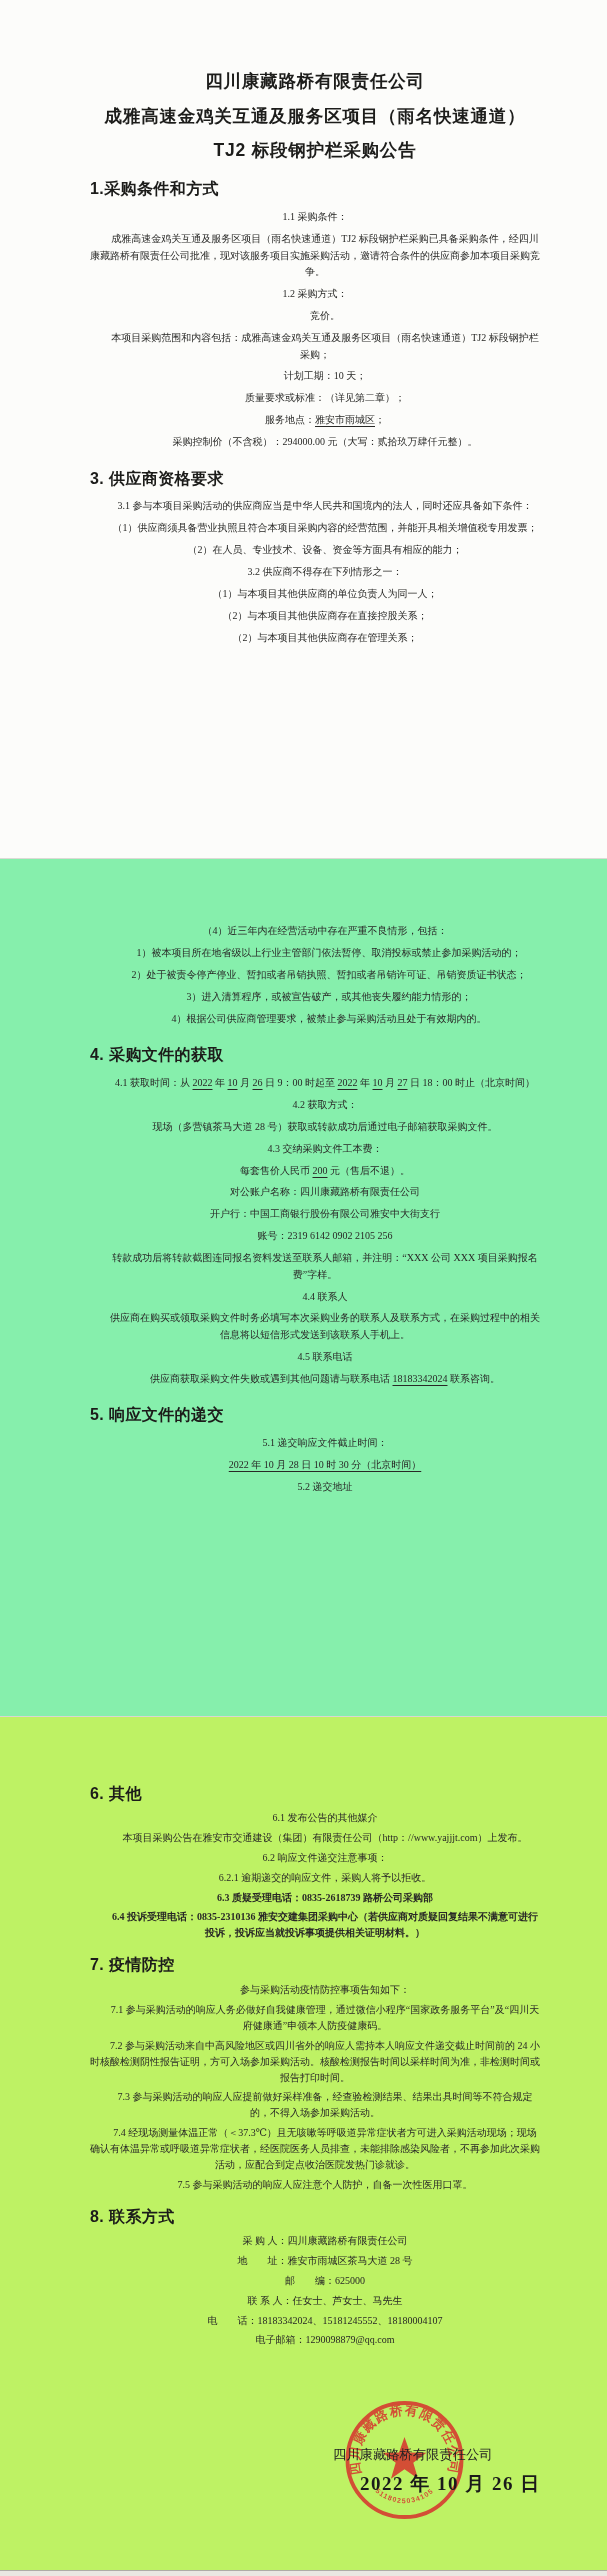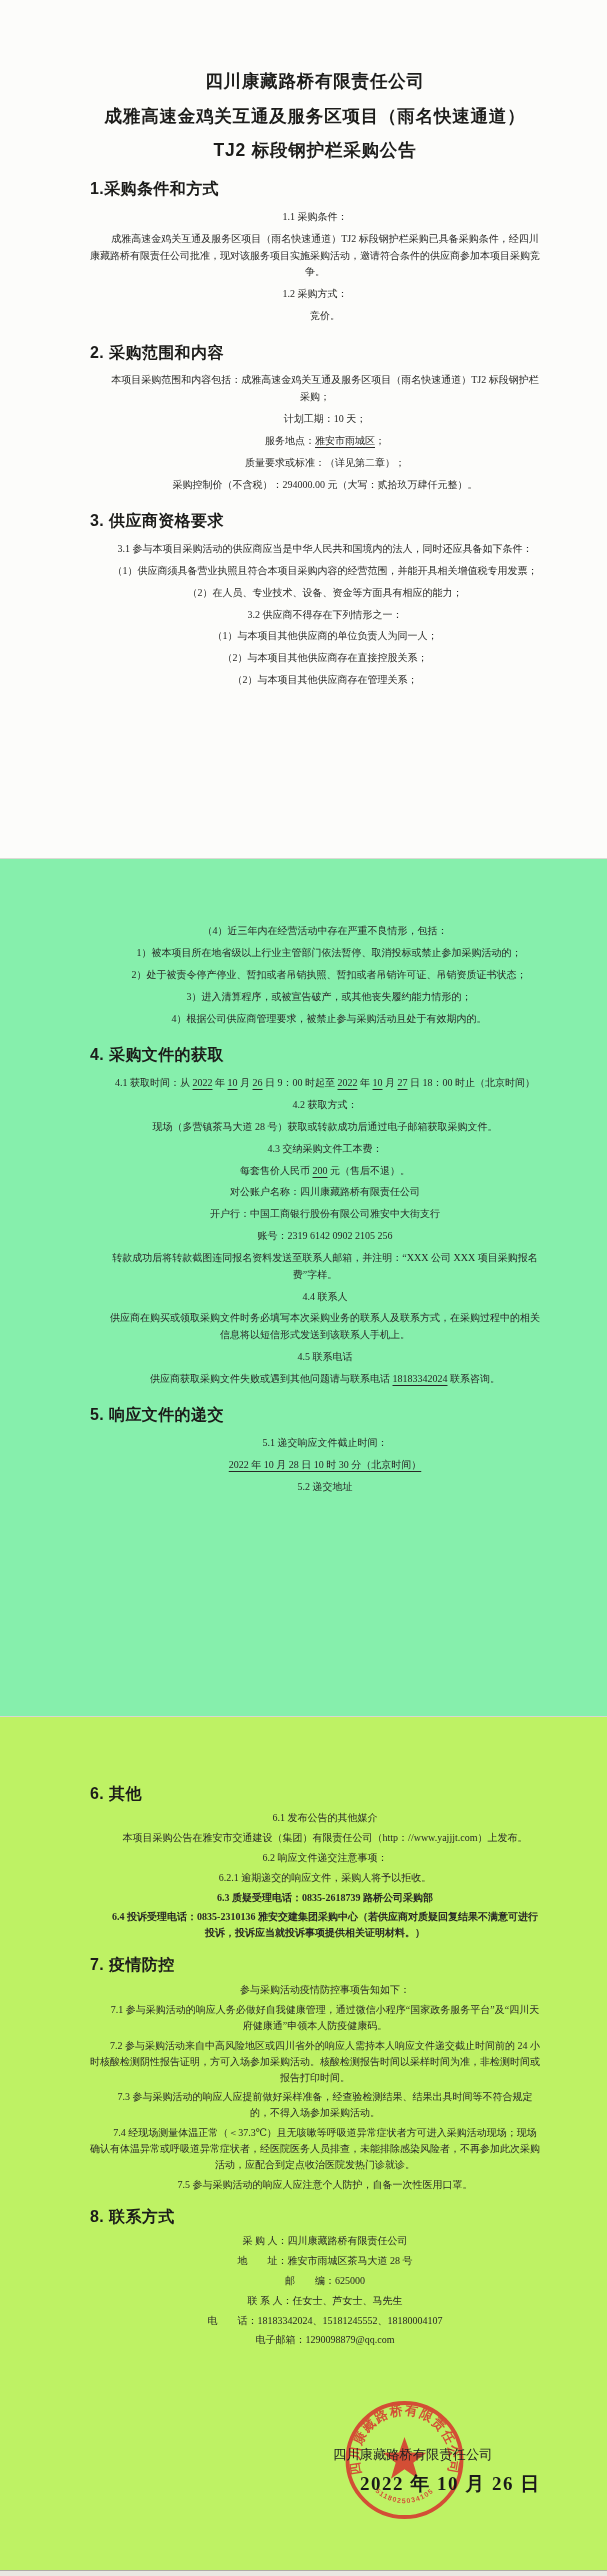--- a/index.html
+++ b/index.html
@@ -52,25 +52,24 @@
 <div class="page pg1">
   <div class="content">
       <div class="title"><span>四川康藏路桥有限责任公司</span></div>
       <div class="title"><span>成雅高速金鸡关互通及服务区项目（雨名快速通道）</span></div>
       <div class="title"><span>TJ2 标段钢护栏采购公告</span></div>
       <div class="h"><span>1.采购条件和方式</span></div>
       <div class="pf"><span>1.1 采购条件：</span></div>
       <div class="p"><span>成雅高速金鸡关互通及服务区项目（雨名快速通道）TJ2 标段钢护栏采购已具备采购条件，经四川康藏路桥有限责任公司批准，现对该服务项目实施采购活动，邀请符合条件的供应商参加本项目采购竞争。</span></div>
       <div class="pf"><span>1.2 采购方式：</span></div>
       <div class="p"><span>竞价。</span></div>
-      <div class="h"><span>2. 采购范围和内容</span></div>
       <div class="p"><span>本项目采购范围和内容包括：成雅高速金鸡关互通及服务区项目（雨名快速通道）TJ2 标段钢护栏采购；</span></div>
       <div class="p"><span>计划工期：10 天；</span></div>
+      <div class="p"><span>质量要求或标准：（详见第二章）；</span></div>
       <div class="p"><span>服务地点：</span><span class="u">雅安市雨城区</span><span>；</span></div>
-      <div class="p"><span>质量要求或标准：（详见第二章）；</span></div>
       <div class="p"><span>采购控制价（不含税）：294000.00 元（大写：贰拾玖万肆仟元整）。</span></div>
       <div class="h"><span>3. 供应商资格要求</span></div>
       <div class="p"><span>3.1 参与本项目采购活动的供应商应当是中华人民共和国境内的法人，同时还应具备如下条件：</span></div>
       <div class="p"><span>（1）供应商须具备营业执照且符合本项目采购内容的经营范围，并能开具相关增值税专用发票；</span></div>
       <div class="p"><span>（2）在人员、专业技术、设备、资金等方面具有相应的能力；</span></div>
       <div class="p"><span>3.2 供应商不得存在下列情形之一：</span></div>
       <div class="p"><span>（1）与本项目其他供应商的单位负责人为同一人；</span></div>
       <div class="p"><span>（2）与本项目其他供应商存在直接控股关系；</span></div>
       <div class="p"><span>（2）与本项目其他供应商存在管理关系；</span></div>
     </div>

